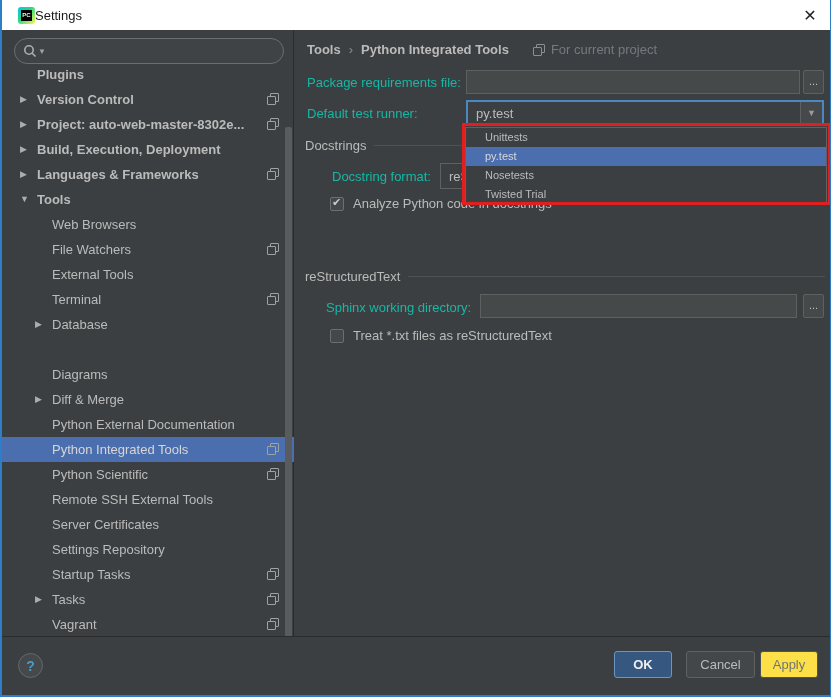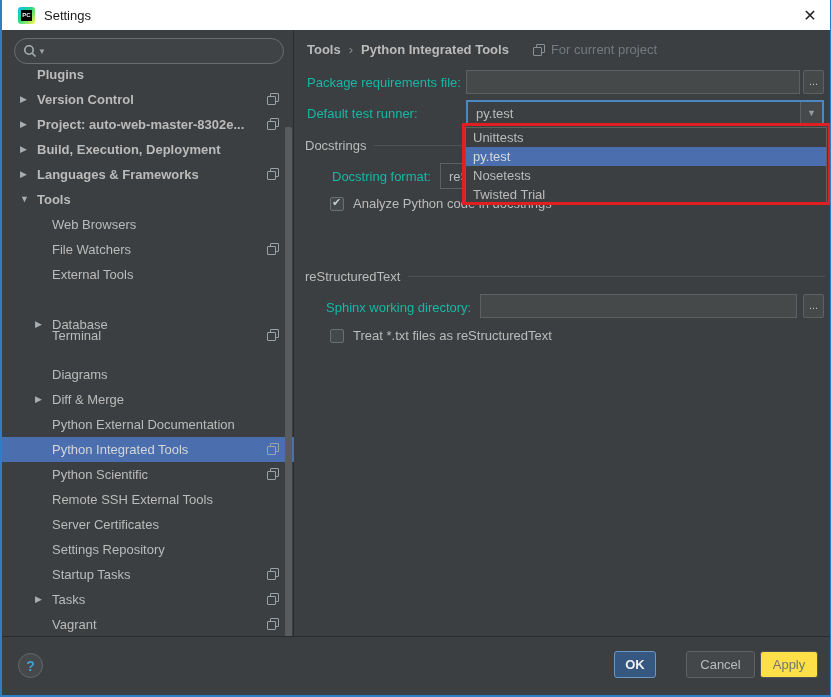--- a/index.html
+++ b/index.html
@@ -5,21 +5,21 @@
   html,body{margin:0;padding:0;background:#222;}
   *{box-sizing:border-box;font-family:"Liberation Sans","DejaVu Sans",sans-serif;}
   .window{position:relative;width:831px;height:697px;background:#3c3f41;overflow:hidden;
           border-left:2px solid #2d7dc7;border-right:1px solid #2d7dc7;border-bottom:2px solid #2d7dc7;}
   
   .titlebar{position:absolute;left:0;top:0;right:0;height:30px;background:#ffffff;display:flex;align-items:center;}
   .logo{position:relative;width:17px;height:17px;margin-left:16px;border-radius:3px;
         background:linear-gradient(135deg,#07c3f2 0%,#21d789 40%,#fcf84a 100%);}
   .logo .logo-inner{position:absolute;left:3px;top:3px;right:3px;bottom:3px;background:#010101;
         color:#e9f7ee;font-size:6px;font-weight:bold;display:flex;align-items:center;justify-content:center;letter-spacing:0;}
-  .title-text{margin-left:9px;font-size:13px;color:#1a1a1a;}
+  .title-text{font-size:13px;color:#1a1a1a;}
   .close-btn{position:absolute;right:8px;top:4px;width:24px;height:22px;color:#222;font-size:16px;
         display:flex;align-items:center;justify-content:center;cursor:pointer;}
   
   .sidebar{position:absolute;left:0;top:30px;width:292px;height:608px;background:#3c3f41;border-right:1px solid #2b2b2b;}
   .search-box{position:absolute;left:12px;top:8px;width:270px;height:26px;border:1px solid #6b6e70;border-radius:13px;
         background:#3f4345;display:flex;align-items:center;padding-left:8px;}
   .search-glyph{display:flex;align-items:center;}
   .search-caret{color:#9da2a6;font-size:8px;margin-left:1px;}
   .search-input{flex:1;background:transparent;border:none;outline:none;color:#bbb;font-size:13px;padding:0 8px 0 4px;}
   .tree{position:absolute;left:0;top:32px;right:0;bottom:0;}
@@ -57,30 +57,30 @@
         display:flex;align-items:center;justify-content:center;color:#9a9a9a;font-size:9px;}
   .section{position:absolute;display:flex;align-items:center;}
   .section .sec-label{white-space:nowrap;color:#bbbbbb;margin-right:8px;}
   .section .sec-line{border-top:1px solid #515151;}
   .checkbox-row{position:absolute;display:flex;align-items:center;cursor:pointer;}
   .cbox{width:14px;height:14px;border:1px solid #6b6f72;border-radius:2px;background:#43494b;margin-right:9px;
         position:relative;flex:none;}
   .cbox.checked:after{content:"✔";position:absolute;left:1px;top:-2px;color:#c7c9ca;font-size:11px;}
   
   .popup{position:absolute;left:170px;top:97px;width:362px;background:#3c3f41;border:1px solid #616161;z-index:30;}
-  .popup-item{height:19px;line-height:19px;padding-left:7px;color:#bbbbbb;font-size:13px;cursor:pointer;white-space:nowrap;}
+  .popup-item{height:19px;line-height:19px;padding-left:19px;color:#bbbbbb;font-size:11px;cursor:pointer;white-space:nowrap;}
   .popup-item.selected{background:#4b6eaf;color:#d8d8d8;}
   .red-annotation{position:absolute;left:167px;top:93px;width:369px;height:82px;border:3px solid #e02020;z-index:40;pointer-events:none;}
   
   .footer{position:absolute;left:0;right:0;bottom:0;height:59px;background:#3c3f41;border-top:1px solid #2b2b2b;}
   .help-btn{position:absolute;left:16px;top:16px;width:25px;height:25px;border-radius:50%;border:1px solid #64686a;
         background:#46494b;color:#3f9fce;font-weight:bold;font-size:14px;display:flex;align-items:center;justify-content:center;cursor:pointer;}
   .btn{position:absolute;top:14px;height:27px;border-radius:3px;font-size:13px;text-align:center;cursor:pointer;
         display:flex;align-items:center;justify-content:center;}
-  .btn-ok{left:612px;width:42px;background:#365880;border:1px solid #6a96c3;color:#eeeeee;font-weight:bold;}
+  .btn-ok{left:612px;width:58px;background:#365880;border:1px solid #6a96c3;color:#eeeeee;font-weight:bold;}
   .btn-cancel{left:684px;width:69px;background:#43474a;border:1px solid #5e6263;color:#bbbbbb;}
   .btn-apply{left:758px;width:58px;background:#fde047;border:1px solid #4e5254;color:#6f7577;cursor:default;}
 </style>
 </head>
 <body>
 
 <div class="window">
 
   <div class="titlebar">
     <div class="logo">
@@ -131,21 +131,21 @@
         <div class="tree-row" style="top: 150px;">
           <span class="lbl l1">Web Browsers</span>
         </div>
         <div class="tree-row" style="top: 175px;">
           <span class="lbl l1">File Watchers</span>
           <span class="dup-icon"></span>
         </div>
         <div class="tree-row" style="top: 200px;">
           <span class="lbl l1">External Tools</span>
         </div>
-        <div class="tree-row" style="top: 225px; margin-top: 36px;">
+        <div class="tree-row" style="top: 225px;">
           <span class="lbl l1">Terminal</span>
           <span class="dup-icon"></span>
         </div>
         <div class="tree-row" style="top: 250px;">
           <span class="arrow l1">▶</span>
           <span class="lbl l1">Database</span>
         </div>
         <div class="tree-row" style="top: 300px;">
           <span class="lbl l1">Diagrams</span>
         </div>

